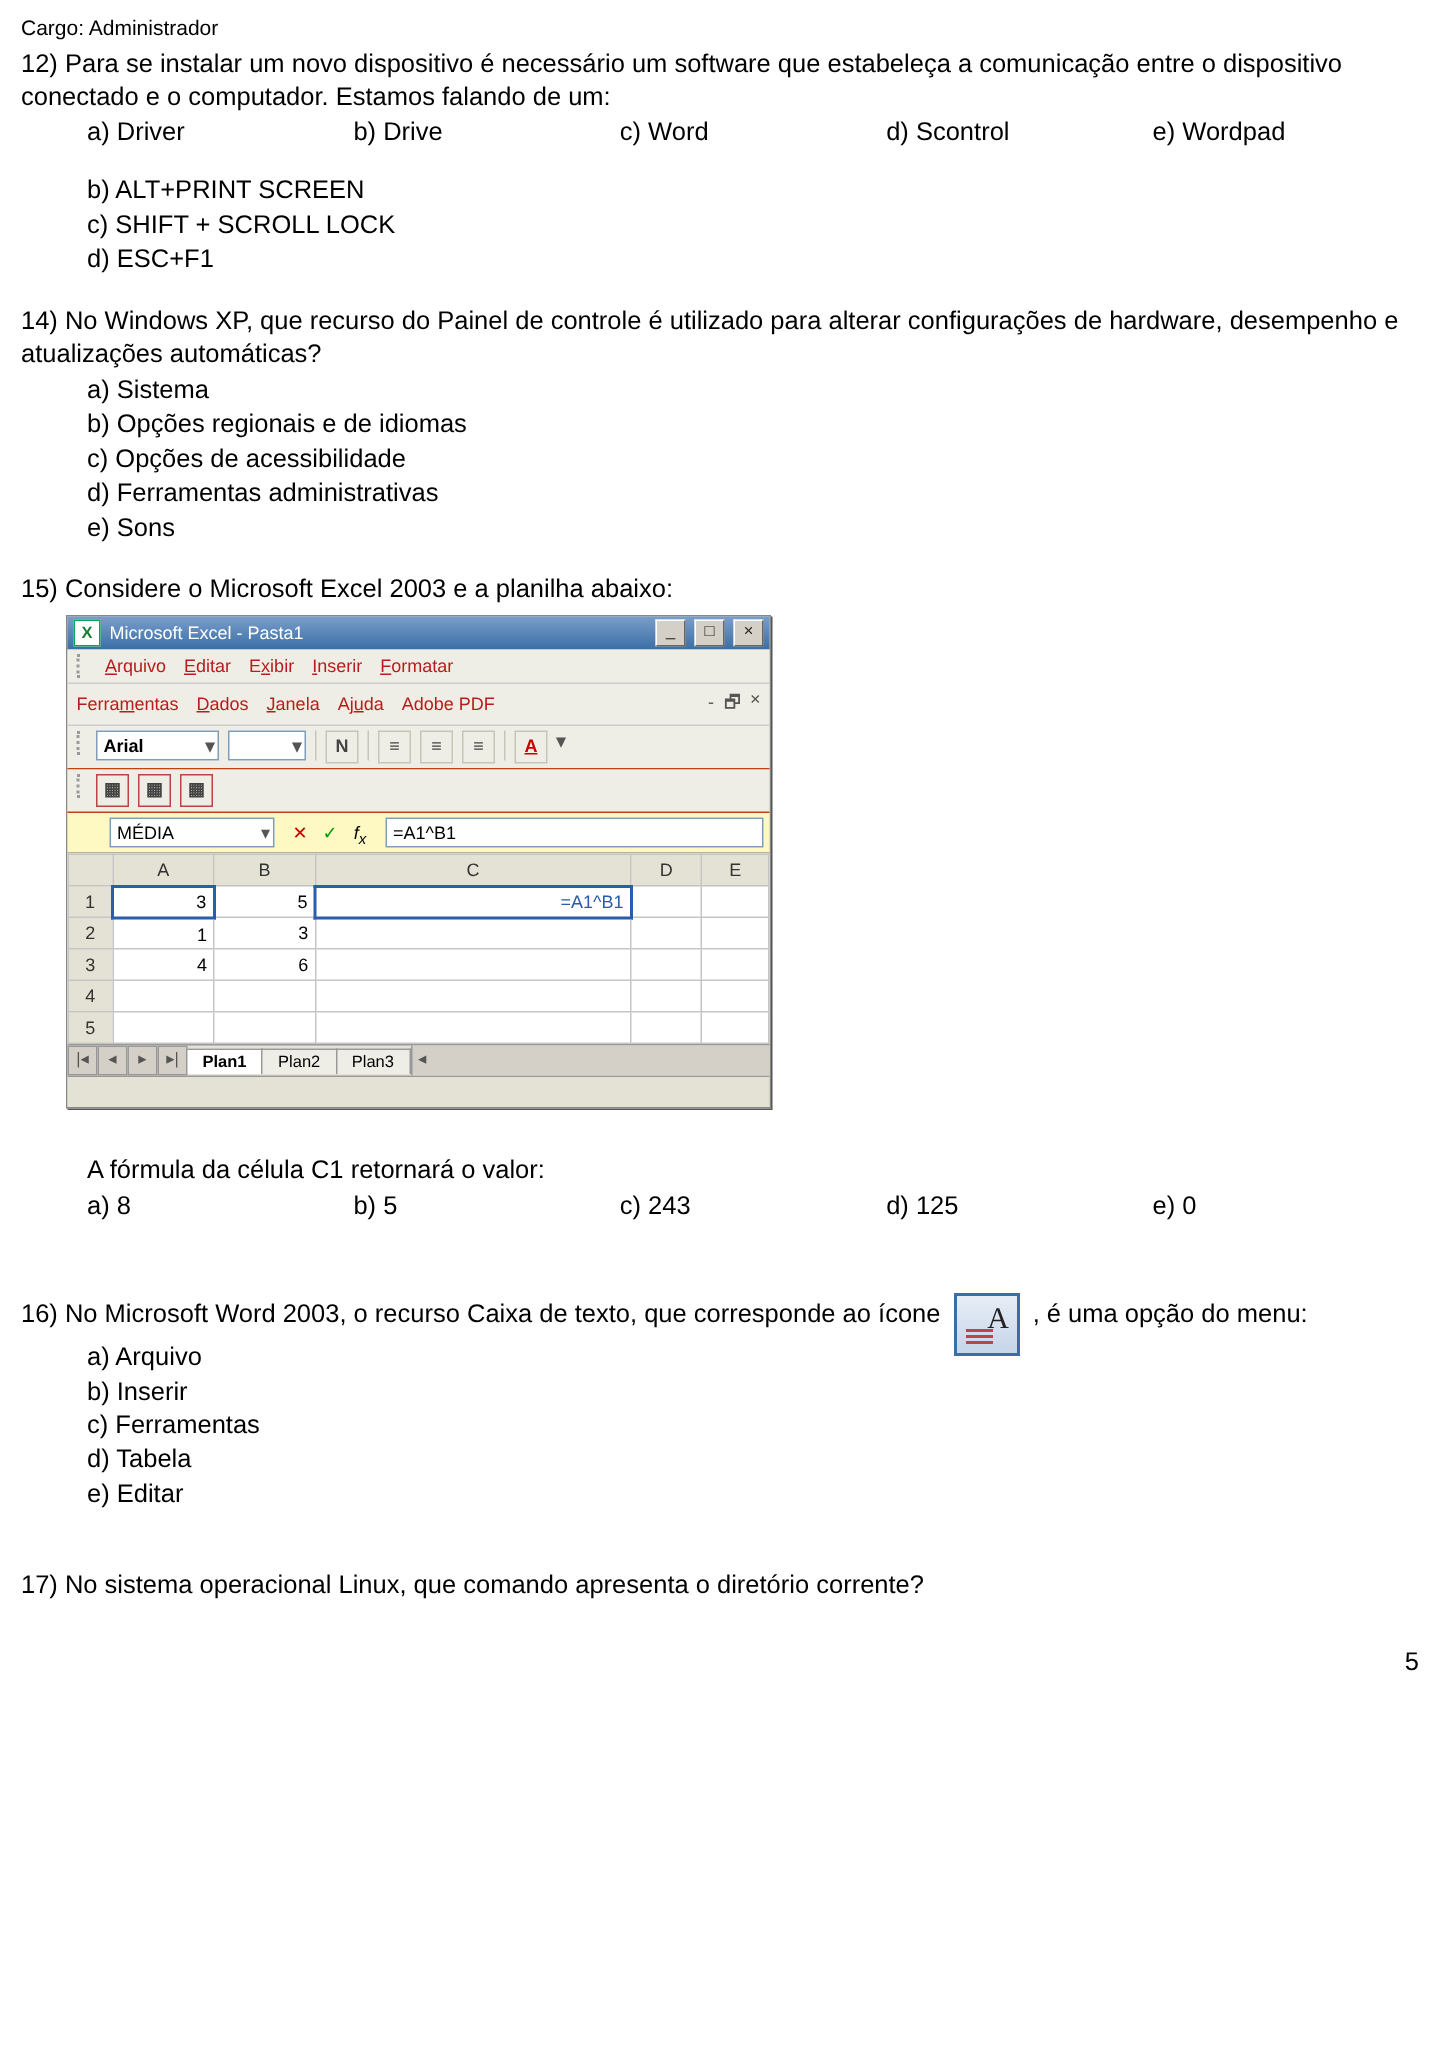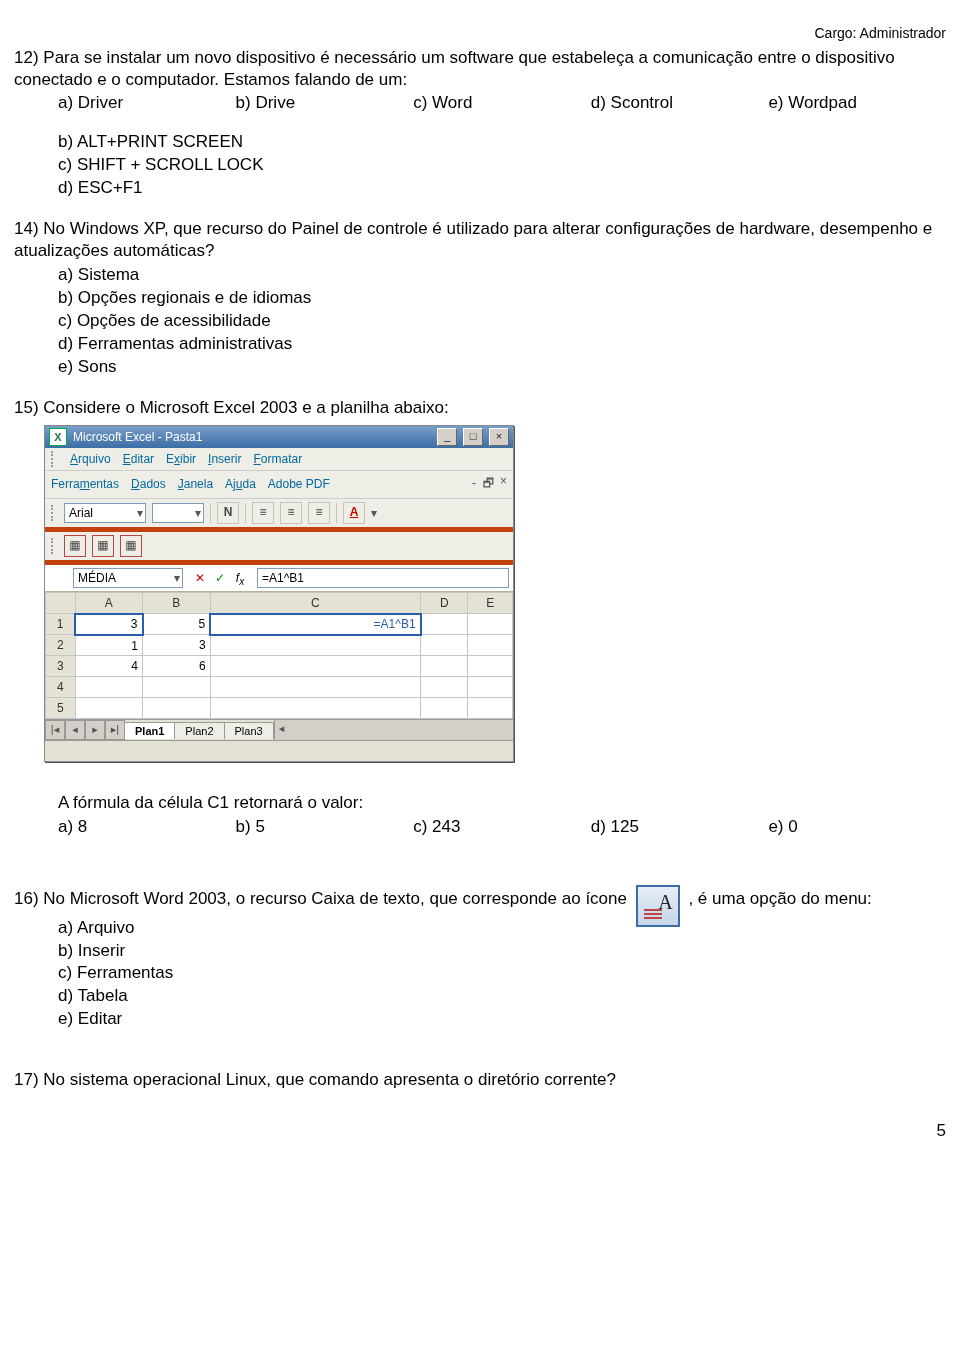--- a/index.html
+++ b/index.html
@@ -5,24 +5,23 @@
   body {
     font-family: Arial, Helvetica, sans-serif;
     font-size: 17px;
     color: #000;
     margin: 0;
     padding: 10px 14px 20px 14px;
     width: 932px;
     background: #fff;
   }
   .header-right {
-    text-align: right;
+    text-align: left;
     font-size: 14px;
     margin-bottom: 6px;
-    margin-top: 15px;
   }
   .q { margin-bottom: 18px; }
   .q-text { margin: 0 0 2px 0; line-height: 1.3; }
   .indent { padding-left: 44px; }
   .opts-row {
     display: flex;
     padding-left: 44px;
   }
   .opts-row > span { flex: 1; }
   .opt-line { padding-left: 44px; line-height: 1.35; }
@@ -66,48 +65,49 @@
     background: #efeee6;
     padding: 3px 6px;
     display:flex; flex-wrap:wrap; align-items:center;
     gap: 12px;
     border-bottom:1px solid #ccc;
   }
   .menubar .handle {
     width:5px; height:16px;
     border-left:2px dotted #999;
   }
-  .menu-item { color:#0369a1; }
+  .menu-item { color:#b91c1c; }
   .menu-item u { text-decoration: underline; }
   .menu-ctrl { margin-left:auto; display:flex; gap:6px; color:#555; }
   .toolbar {
     background:#efeee6;
     padding:3px 6px;
-    display:flex; align-items:center; gap:6px;
-    border-bottom:5px solid #c2410c;
+    display:flex; gap:6px;
+    border-bottom:1px solid #c2410c;
+    font-weight:bold;
   }
   .toolbar .handle { width:5px; height:16px; border-left:2px dotted #999; }
   .fontbox {
     background:#fff; border:1px solid #7f9db9; height:18px;
     padding:0 16px 0 4px; line-height:18px; position:relative;
     min-width:60px;
   }
   .fontbox::after{
     content:"▾"; position:absolute; right:2px; top:0; color:#555;
   }
   .tbtn {
     width:20px; height:20px; border:1px solid #c8c4b8;
     background:#efeee6; text-align:center; line-height:18px;
     color:#444;
   }
   .tbtn.red { border-color:#b44; }
   .sep { width:1px; height:20px; background:#c8c4b8; }
   .fx-row{
     display:flex; align-items:center;
-    background:#ffffff; border-bottom:1px solid #b5b29f;
+    background:#fef9c3; border-bottom:1px solid #b5b29f;
   }
   .name-box{
     width:90px; background:#fff; border:1px solid #7f9db9; height:18px;
     margin:3px 4px 3px 28px; padding:0 14px 0 4px; line-height:18px;
     position:relative;
   }
   .name-box::after{content:"▾"; position:absolute; right:2px; top:0; color:#555;}
   .fx-btns{ display:flex; gap:2px; padding:0 4px; }
   .fx-btns span{ width:18px; height:18px; text-align:center; line-height:18px; }
   .fx-x{ color:#c00; }

